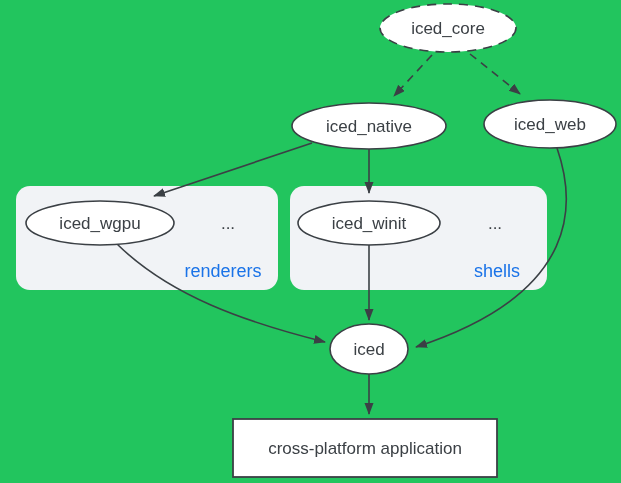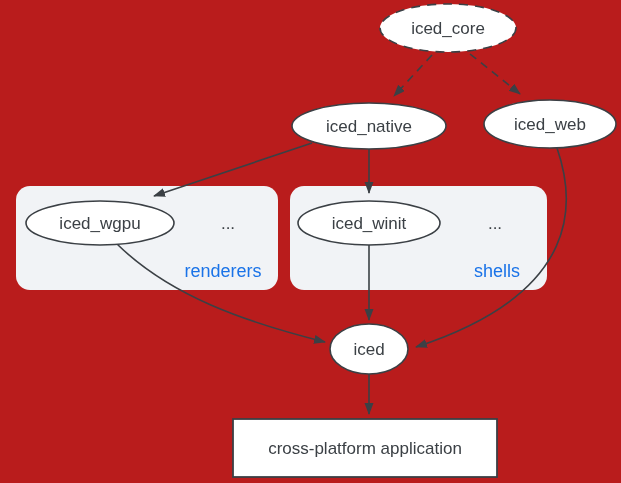--- a/index.html
+++ b/index.html
@@ -4,21 +4,21 @@
 <style>
   html, body {
     margin: 0;
     padding: 0;
     background: #ffffff;
   }
   .canvas {
     position: relative;
     width: 621px;
     height: 483px;
-    background: #b91c1c;
+    background: #22c55e;
     font-family: "Liberation Sans", sans-serif;
   }
   svg { display: block; }
   .node-ellipse {
     fill: #ffffff;
     stroke: #3b4045;
     stroke-width: 1.6;
   }
   .node-ellipse.dashed {
     stroke-dasharray: 9 7;

